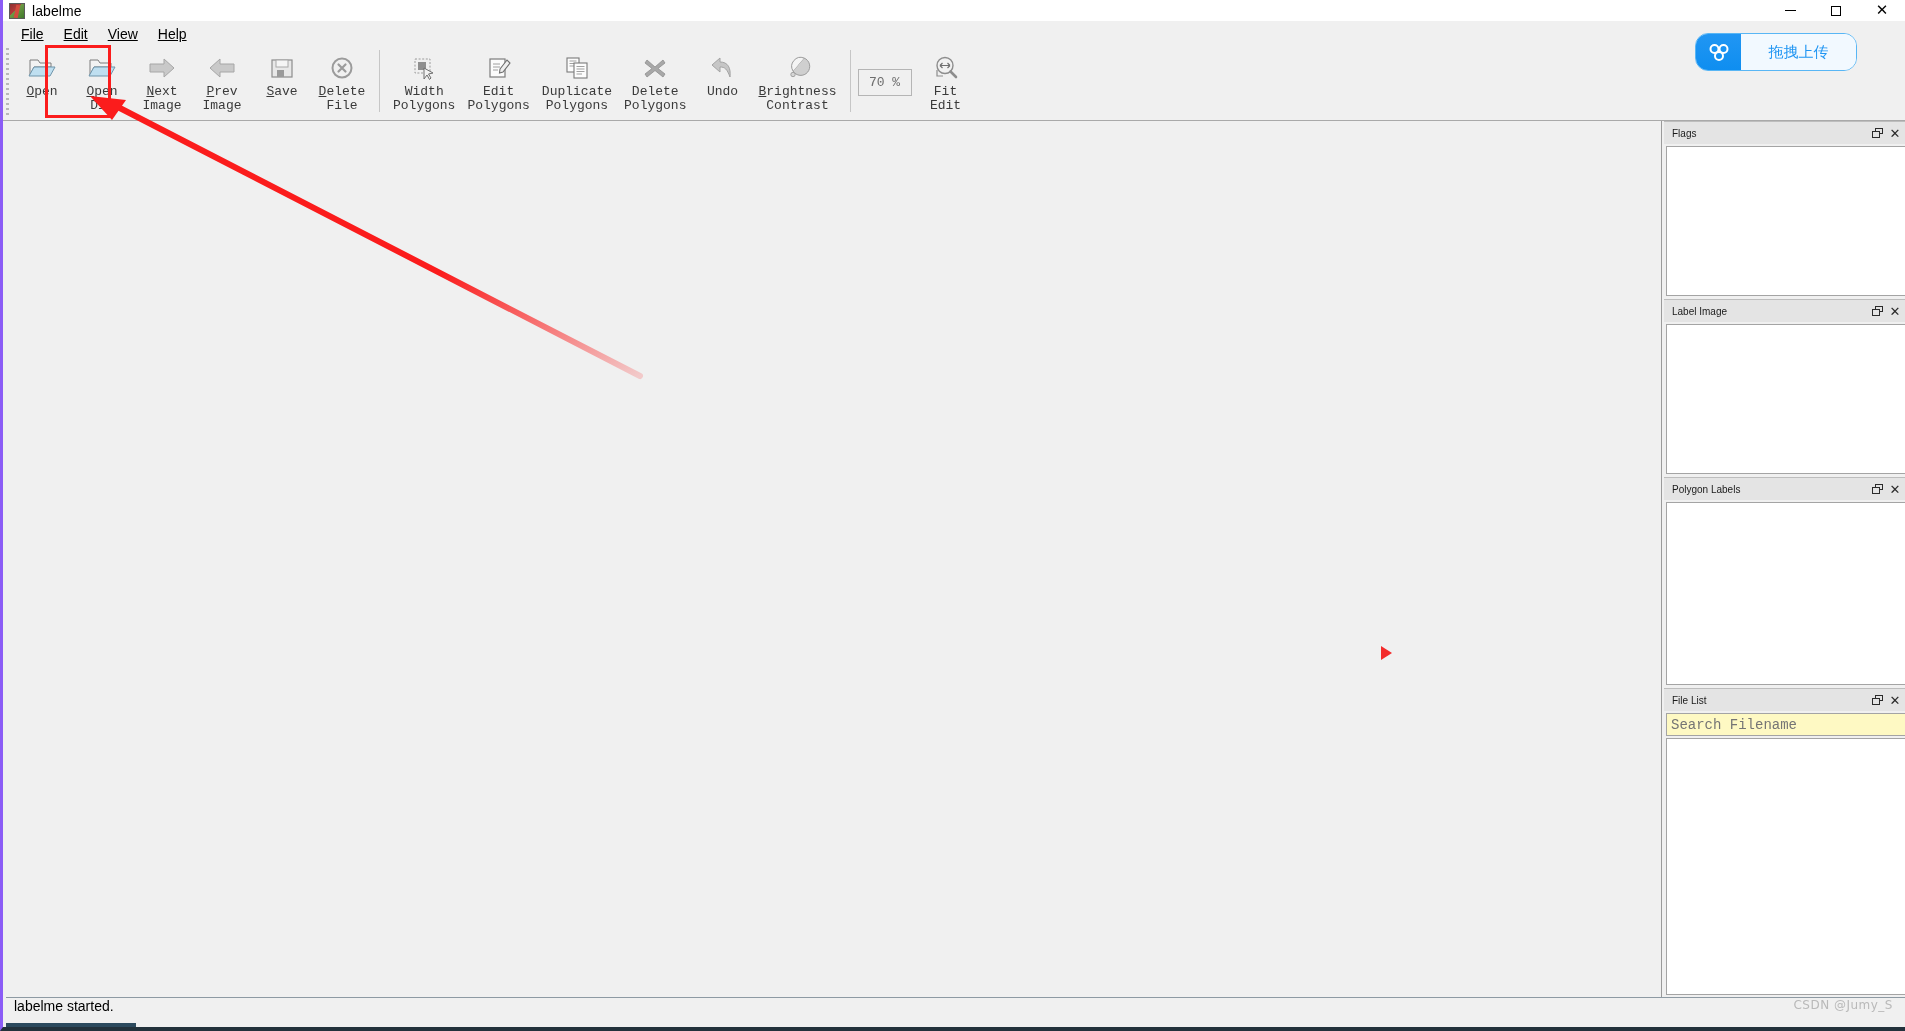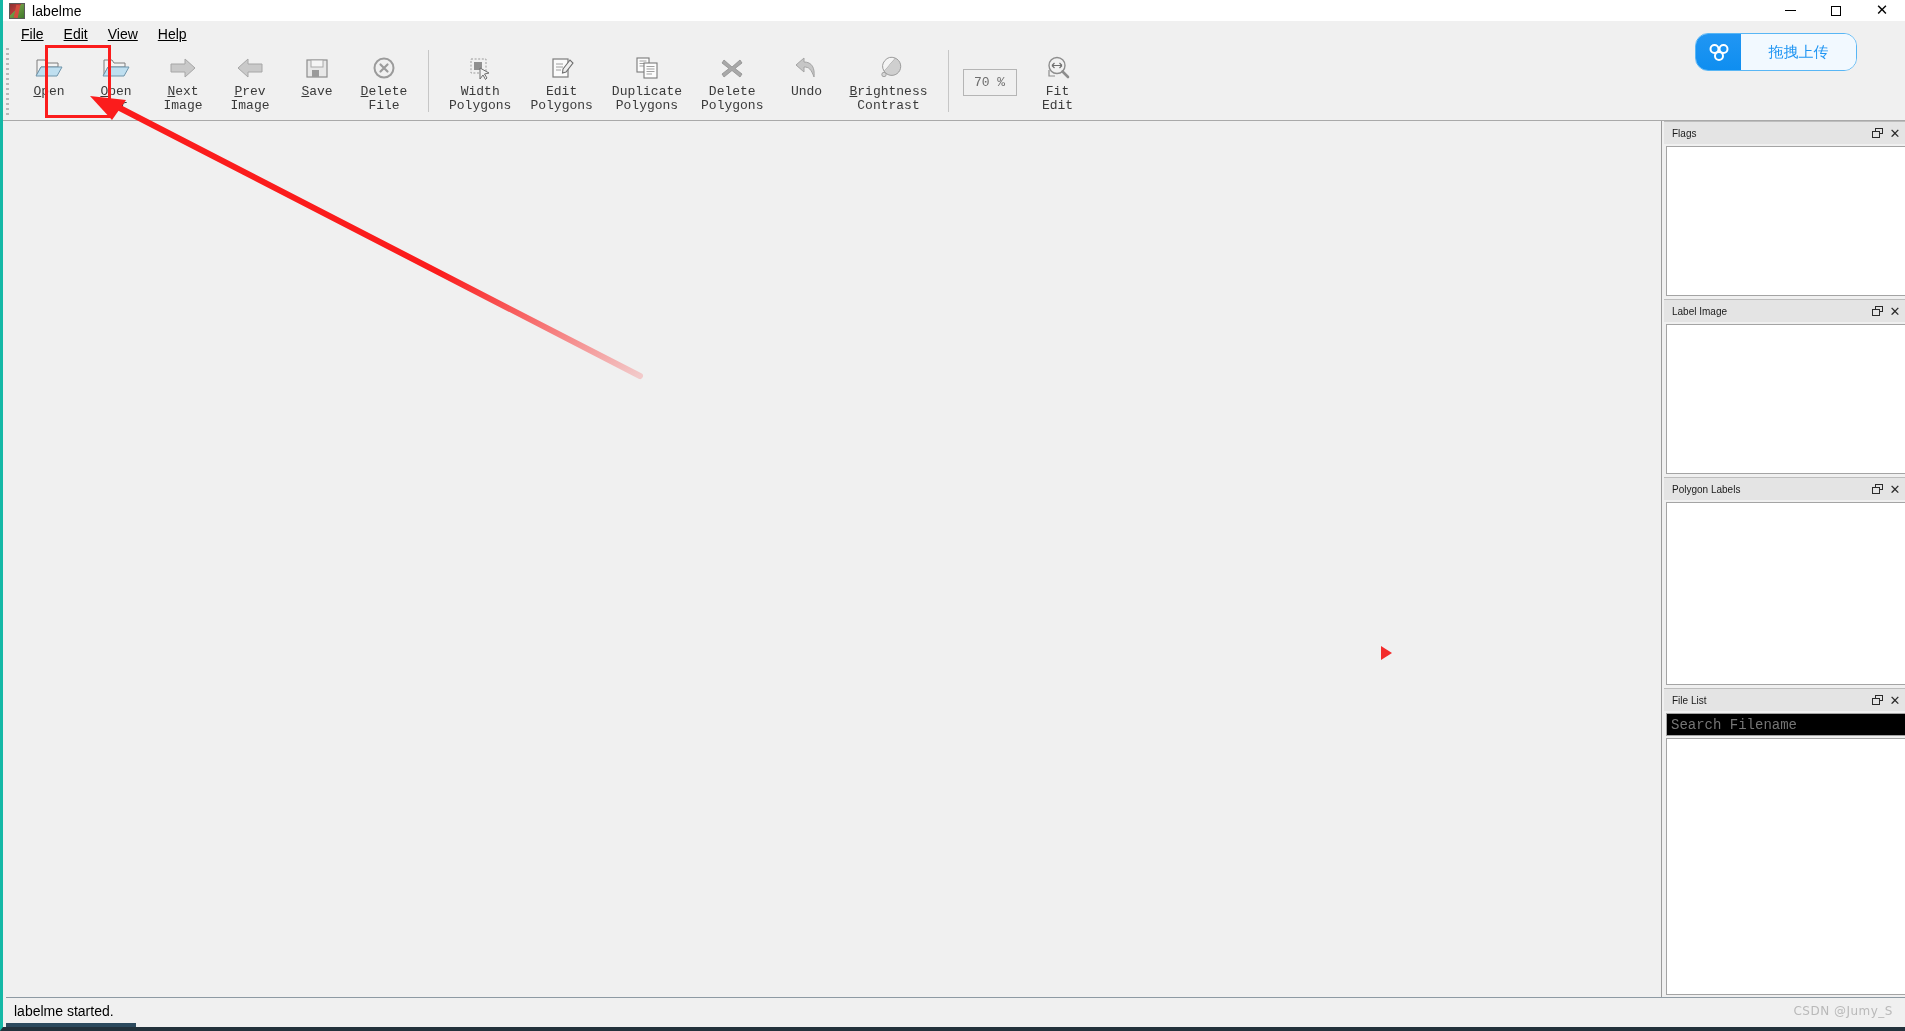--- a/index.html
+++ b/index.html
@@ -13,21 +13,21 @@
     position: relative;
   }
 
   
   #app-window {
     position: absolute;
     left: 0; top: 0;
     width: 1905px; height: 1031px;
     background: #f0f0f0;
     box-sizing: border-box;
-    border-left: 3px solid #14b8a6;
+    border-left: 3px solid #8b5cf6;
     border-bottom: 4px solid #22313b;
     padding-left: 23px;
   }
 
   
   #title-bar {
     position: absolute;
     left: 0; top: 0; right: 0;
     height: 21px;
     background: #ffffff;
@@ -93,21 +93,20 @@
   
   #toolbar {
     position: absolute;
     left: 0; top: 46px; right: 0;
     height: 75px;
     background: #f0f0f0;
     border-bottom: 1px solid #a9a9a9;
     display: flex;
     align-items: flex-start;
     box-sizing: border-box;
-    gap: 7px;
   }
   #toolbar-grip {
     width: 9px; height: 70px;
     margin-top: 2px;
     background-image: repeating-linear-gradient(
       to bottom,
       #b8b8b8 0px, #b8b8b8 2px,
       transparent 2px, transparent 5px
     );
     background-position: 3px 0;
@@ -255,38 +254,37 @@
     box-sizing: border-box;
     margin: 2px 0 0 2px;
     width: calc(100% - 4px);
   }
   #search-filename {
     width: calc(100% - 4px);
     margin: 2px 0 0 2px;
     height: 23px;
     box-sizing: border-box;
     border: 1px solid #a4a4a4;
-    background: #000000;
+    background: #fef9c3;
     font-family: "Liberation Mono","DejaVu Sans Mono", monospace;
     font-size: 14px;
     color: #8d8d8d;
     padding: 0 4px;
     outline: none;
   }
 
   
   #status-bar {
     position: absolute;
     left: 3px; bottom: 4px;
     right: 0;
     height: 26px;
     background: #f0f0f0;
     border-top: 1px solid #8d9aa3;
     display: flex;
-    align-items: center;
     box-sizing: border-box;
   }
   #status-text {
     font-size: 14px;
     color: #000;
     padding-left: 8px;
   }
   #watermark {
     margin-left: auto;
     font-size: 12px;

